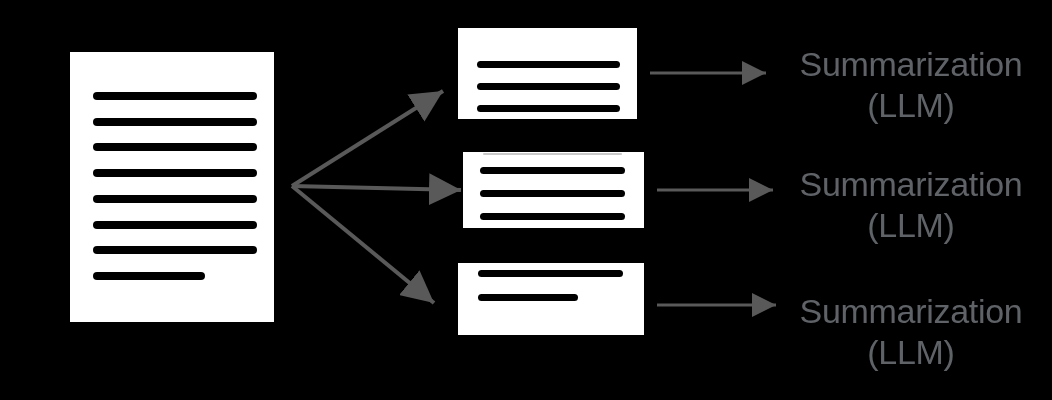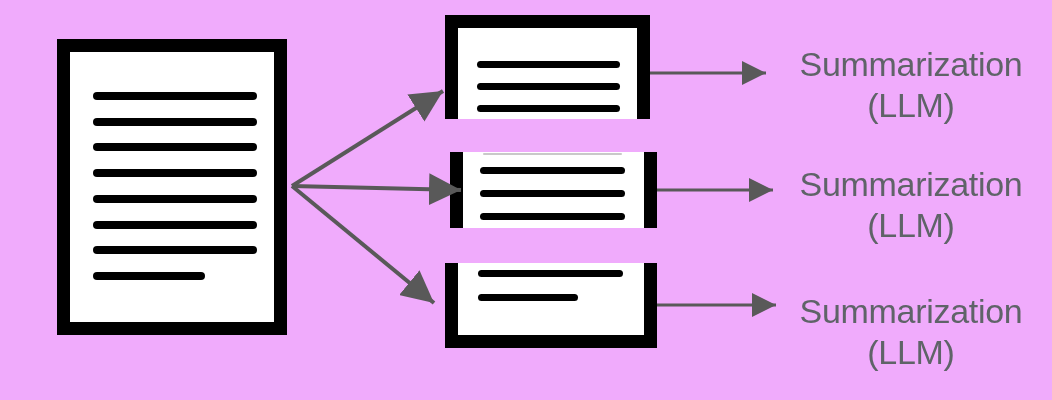--- a/index.html
+++ b/index.html
@@ -5,21 +5,21 @@
   html, body {
     margin: 0;
     padding: 0;
     background: #ffffff;
     font-family: "Liberation Sans", sans-serif;
   }
   .canvas {
     position: relative;
     width: 1052px;
     height: 400px;
-    background: #f0abfc;
+    background: #000000;
     overflow: hidden;
   }
 
   
   .doc {
     position: absolute;
     left: 57px;
     top: 39px;
     width: 230px;
     height: 296px;

